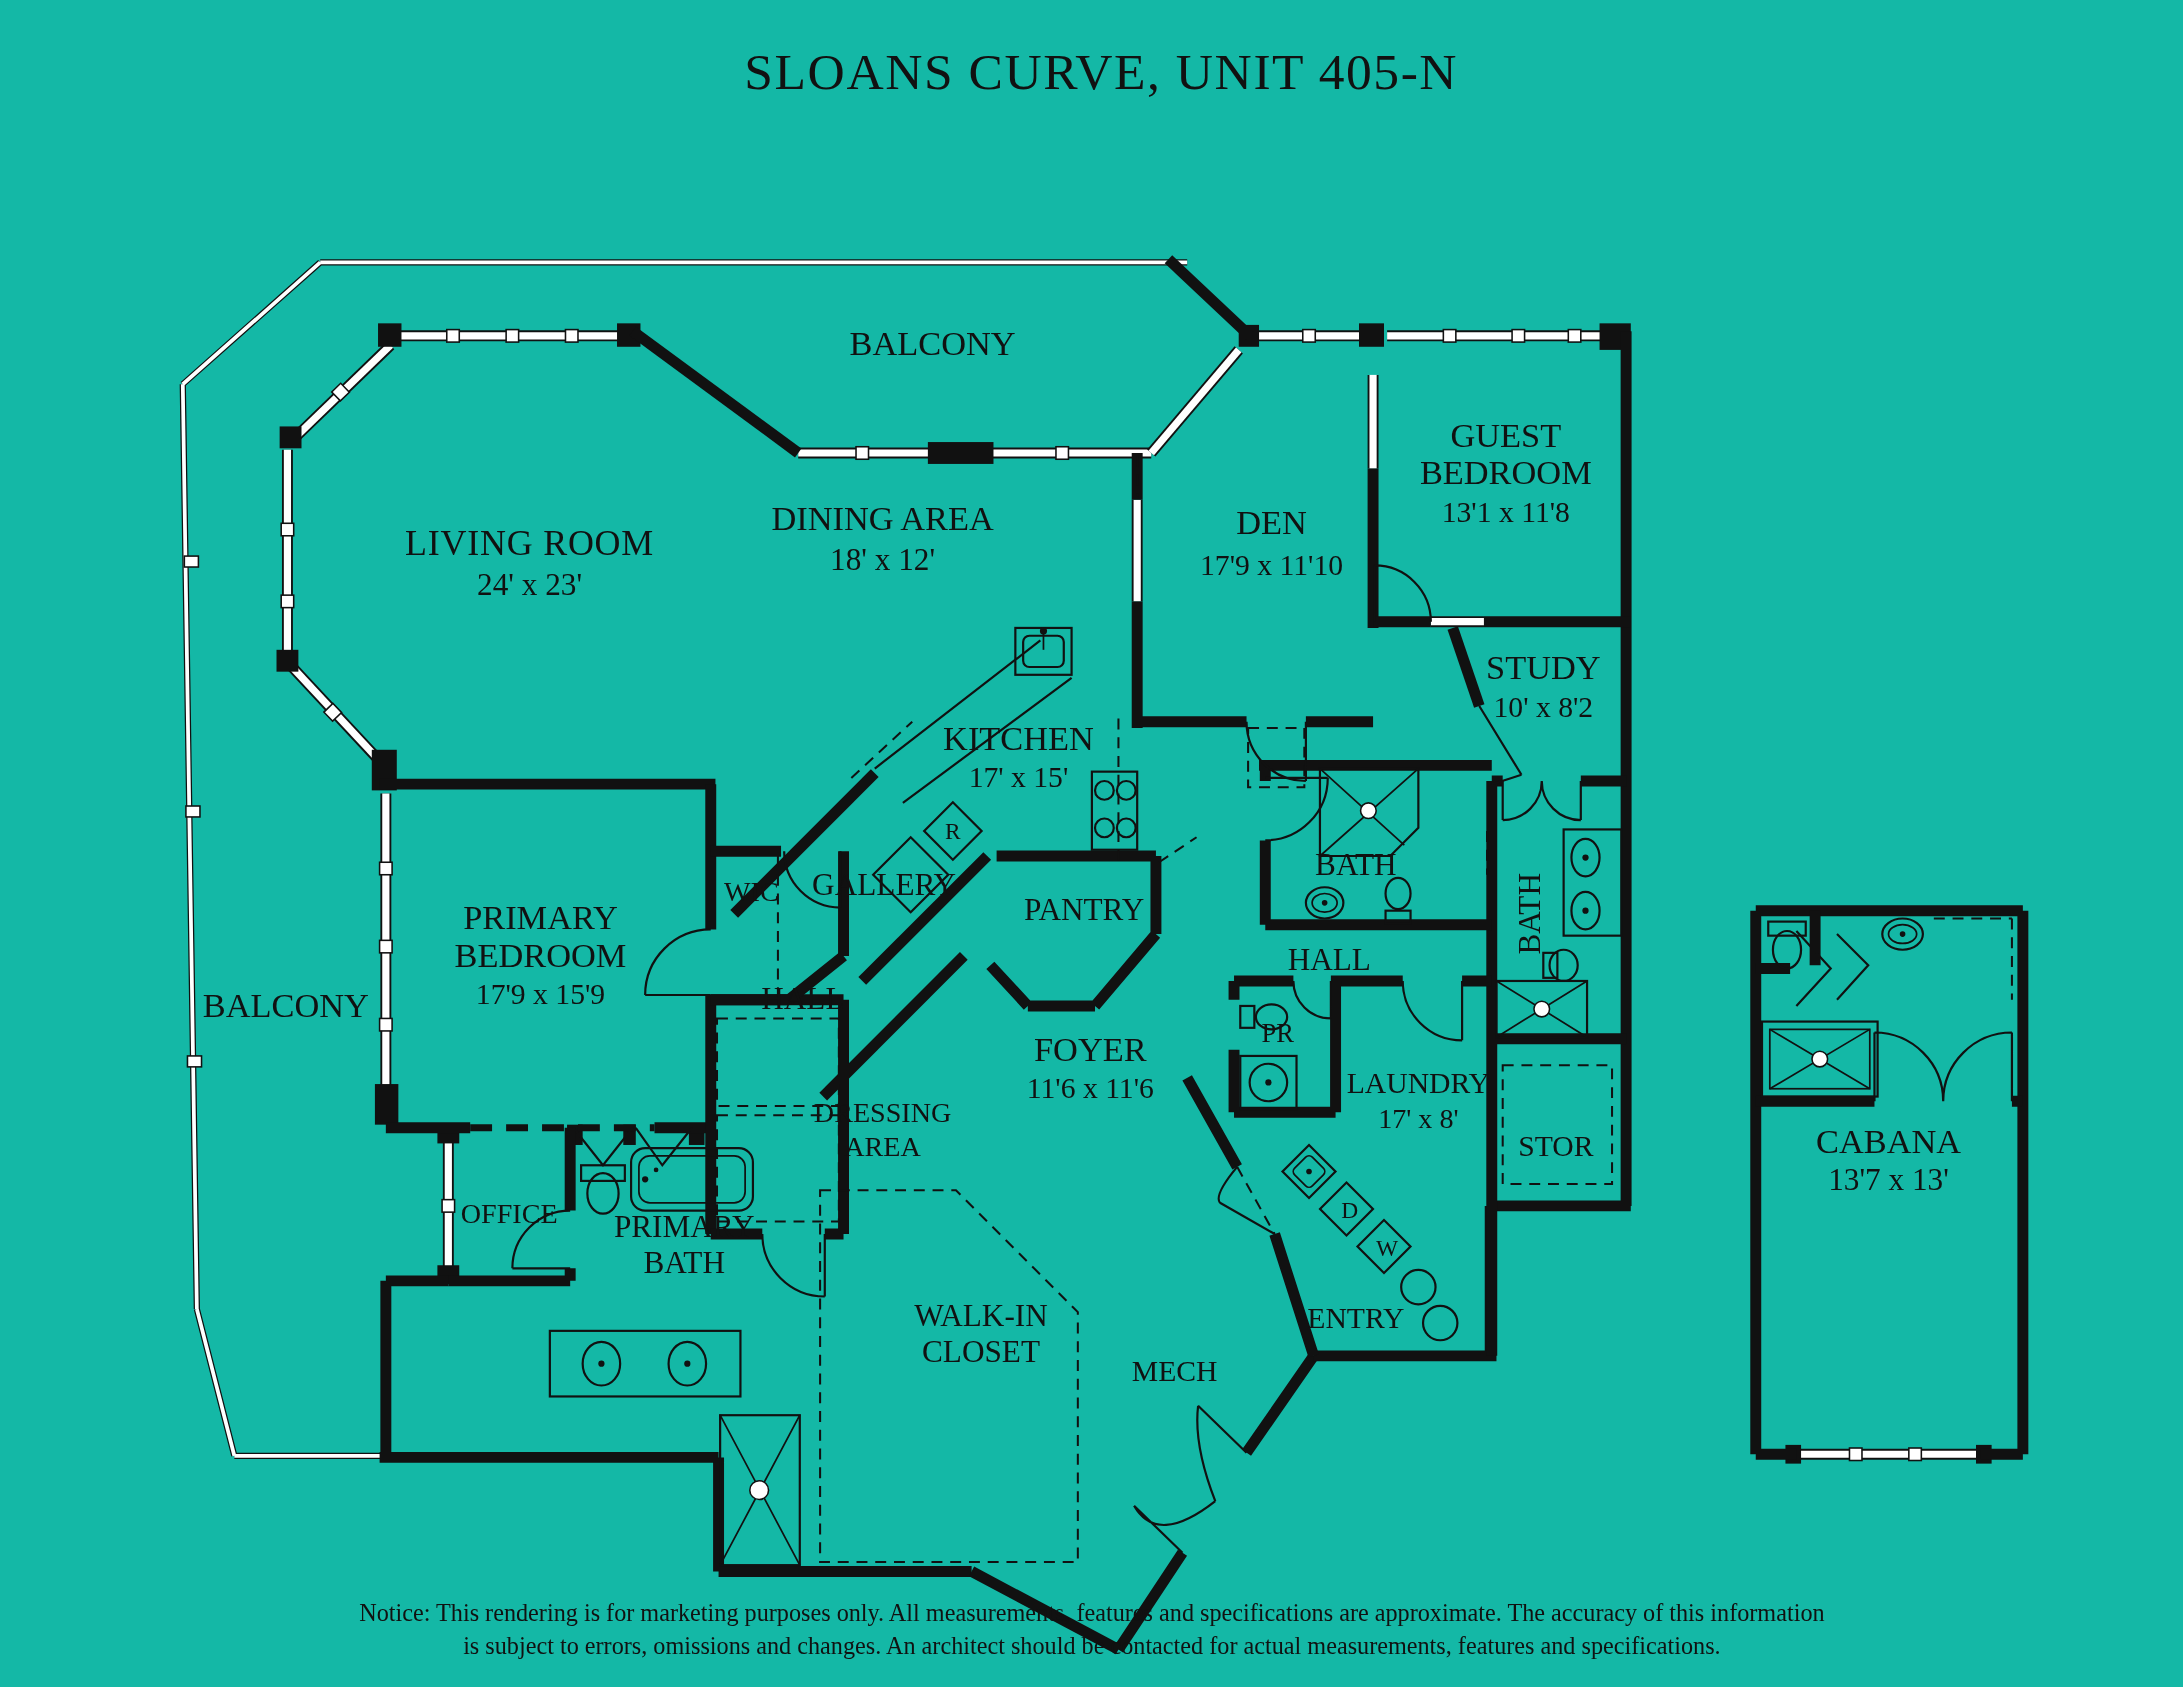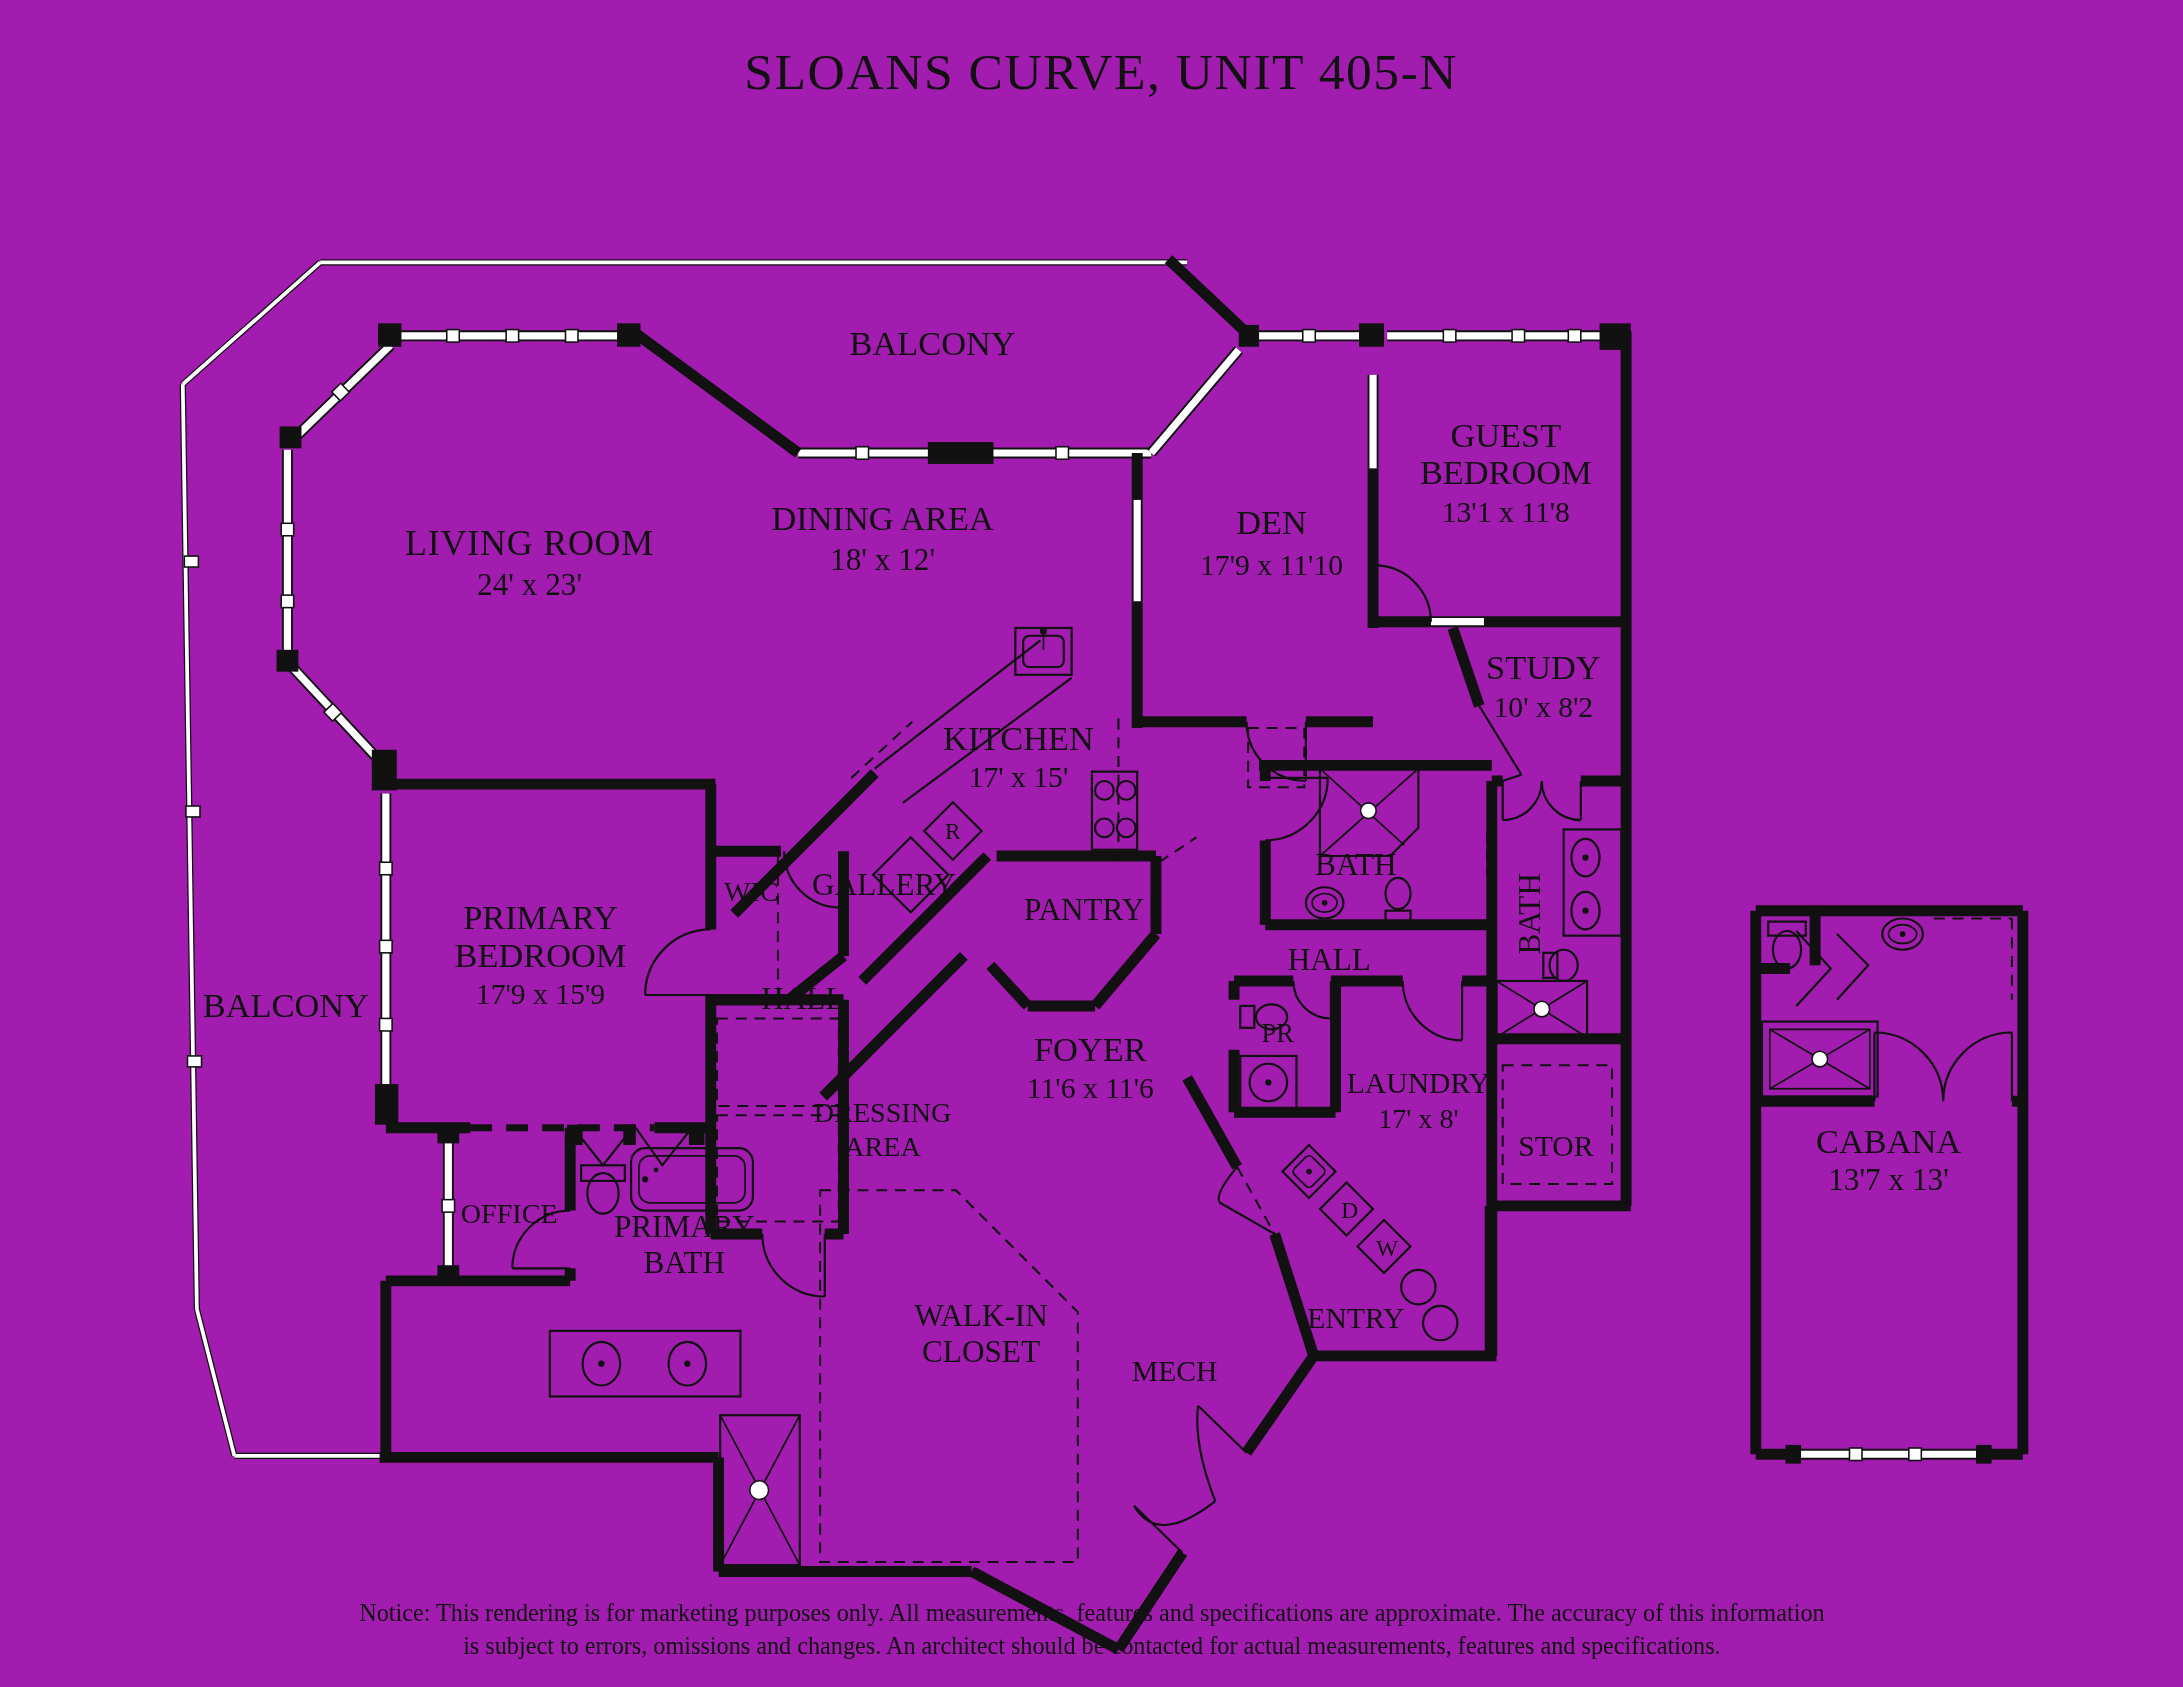--- a/index.html
+++ b/index.html
@@ -1,16 +1,16 @@
 <!DOCTYPE html>
 <html style="font-size:12.5px"><head>
 <meta charset="utf-8">
 <style>
   html,body{margin:0;padding:0;background:#fff;}
-  .page{width:2183px;height:1687px;background:#a21caf;overflow:hidden;}
+  .page{width:2183px;height:1687px;background:#14b8a6;overflow:hidden;}
   svg{display:block;width:100%;height:100%;}
   text{fill:#111;font-family:"Liberation Serif","DejaVu Serif",serif;}
   .title{font-size:33px;letter-spacing:1px;}
   .lab{font-size:22px;}
   .lab23{font-size:23px;letter-spacing:.5px;}
   .dim{font-size:20px;}
   .dim19{font-size:19px;}
   .s20{font-size:20px;}
   .s19{font-size:19px;}
   .s18{font-size:18px;}

